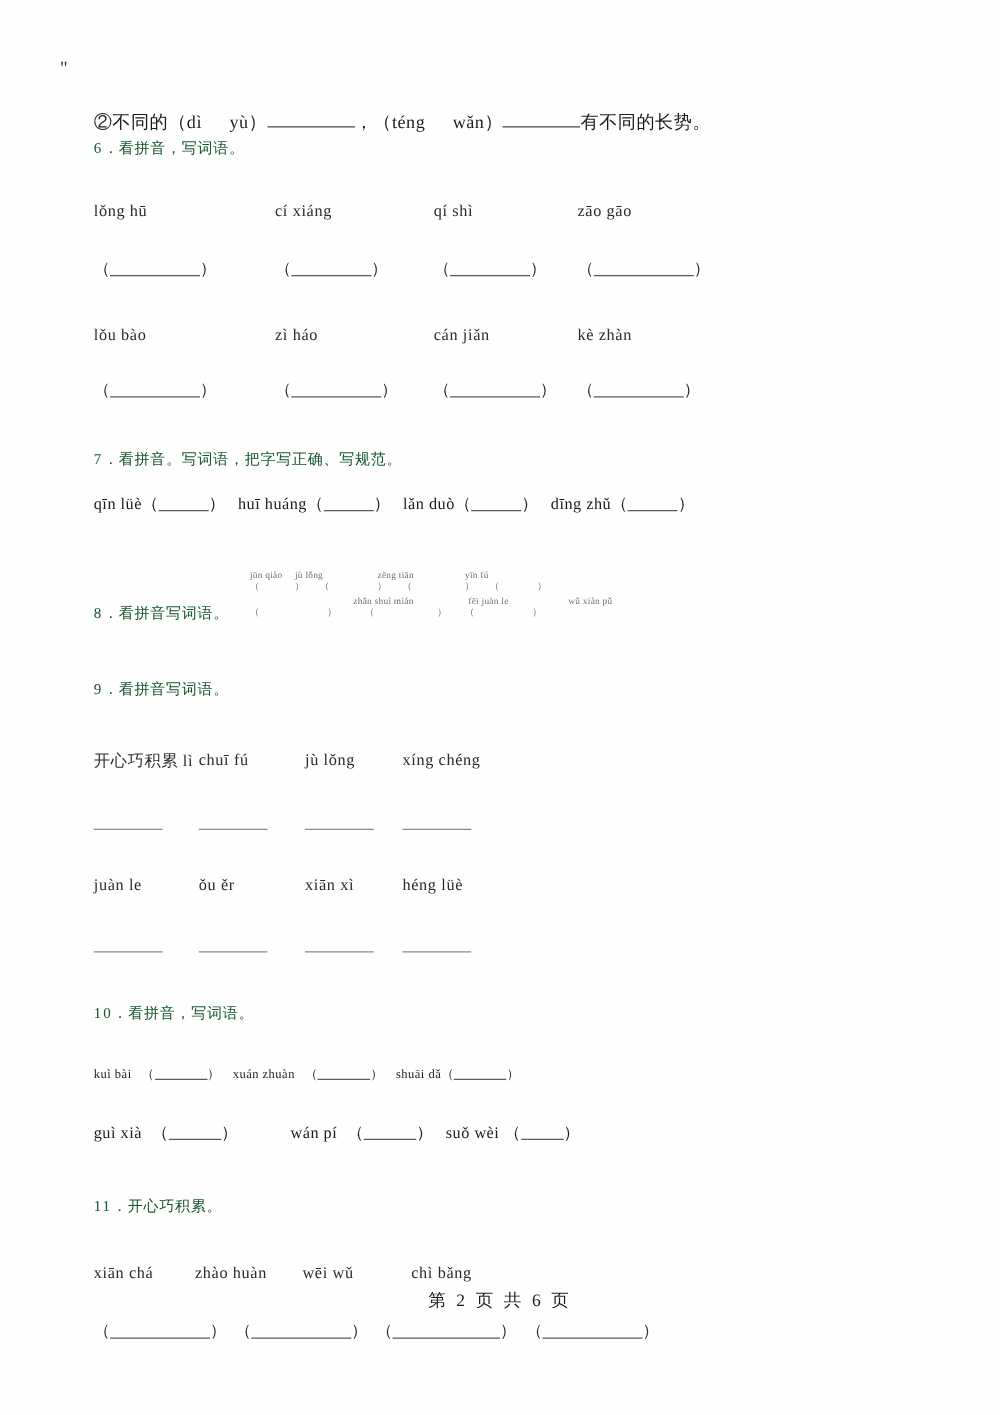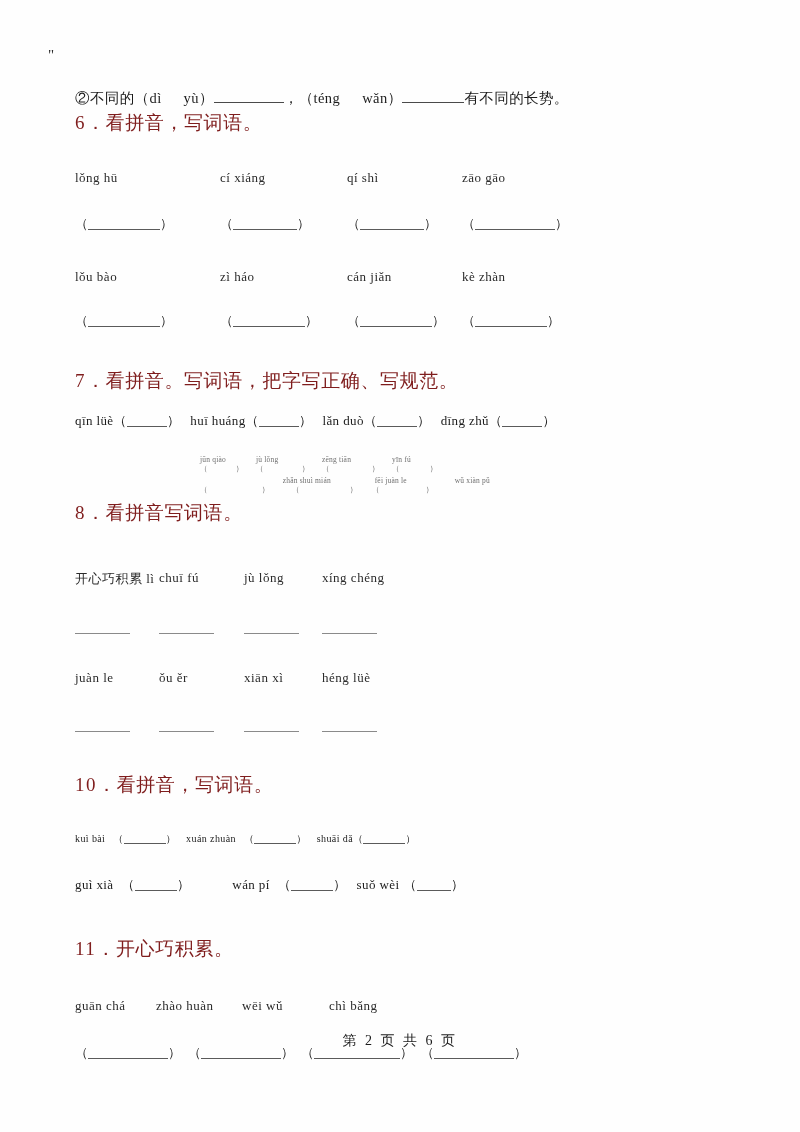--- a/index.html
+++ b/index.html
@@ -39,22 +39,22 @@
     width: 650px;
   }
   .q-line {
     font-size: 14.5px;
     color: #1b1b1b;
     letter-spacing: 0.4px;
     line-height: 1.5;
     white-space: nowrap;
   }
   .q-head {
-    font-size: 19px;
-    color: #7f1d1d;
+    font-size: 12px;
+    color: #14532d;
     letter-spacing: 0.6px;
     white-space: nowrap;
   }
   .q-num {
     letter-spacing: 1.5px;
   }
   .blank-line {
     display: inline-block;
     border-bottom: 1px solid #4a4a4a;
     vertical-align: baseline;
@@ -184,20 +184,23 @@
     </div>
 
     <div class="q-line" style="font-size:13px;letter-spacing:0.4px;margin-bottom:19px;">
       <span>qīn lüè</span><span>（<span class="ul u40" style="display:inline-block;border-bottom:1px solid #5a5a5a;height:11px;vertical-align:-2px;"></span>）</span><span style="display:inline-block;width:10px;"></span><span>huī huáng</span><span>（<span class="ul u40" style="display:inline-block;border-bottom:1px solid #5a5a5a;height:11px;vertical-align:-2px;"></span>）</span><span style="display:inline-block;width:10px;"></span><span>lǎn duò</span><span>（<span class="ul u40" style="display:inline-block;border-bottom:1px solid #5a5a5a;height:11px;vertical-align:-2px;"></span>）</span><span style="display:inline-block;width:10px;"></span><span>dīng zhǔ</span><span>（<span class="ul u40" style="display:inline-block;border-bottom:1px solid #5a5a5a;height:11px;vertical-align:-2px;"></span>）</span>
     </div>
 
     <div class="q-head" style="margin-top:70px;margin-bottom:44px;">
       <span class="q-num">8</span><span>．看拼音写词语。</span>
     </div>
 
+    <div class="q-head" style="margin-bottom:40px;">
+      <span class="q-num">9</span><span>．看拼音写词语。</span>
+    </div>
 
     <div class="py-row" style="margin-bottom:44px;">
       <div class="py-cell" style="width:84px;">开心巧积累 lì</div>
       <div class="py-cell" style="width:85px;">chuī fú</div>
       <div class="py-cell" style="width:78px;">jù lǒng</div>
       <div class="py-cell">xíng chéng</div>
     </div>
 
     <div class="ul-row" style="margin-bottom:36px;">
       <div style="width:84px;">
@@ -246,38 +249,38 @@
 
     <div class="q-line" style="font-size:13px;margin-bottom:41px;">
       <span>guì xià</span><span style="display:inline-block;width:8px;"></span><span>（<span style="display:inline-block;border-bottom:1px solid #5a5a5a;height:11px;width:42px;vertical-align:-2px;"></span>）</span><span style="display:inline-block;width:42px;"></span><span>wán pí</span><span style="display:inline-block;width:8px;"></span><span>（<span style="display:inline-block;border-bottom:1px solid #5a5a5a;height:11px;width:42px;vertical-align:-2px;"></span>）</span><span style="display:inline-block;width:10px;"></span><span>suǒ wèi</span><span style="display:inline-block;width:4px;"></span><span>（<span style="display:inline-block;border-bottom:1px solid #5a5a5a;height:11px;width:34px;vertical-align:-2px;"></span>）</span>
     </div>
 
     <div class="q-head" style="margin-bottom:36px;">
       <span class="q-num">11</span><span>．开心巧积累。</span>
     </div>
 
     <div class="py-row" style="margin-bottom:30px;">
-      <div class="py-cell" style="width:81px;">guān chá</div>
+      <div class="py-cell" style="width:81px;">xiān chá</div>
       <div class="py-cell" style="width:86px;">zhào huàn</div>
       <div class="py-cell" style="width:87px;">wēi wǔ</div>
       <div class="py-cell">chì bǎng</div>
     </div>
 
     <div class="ans-row">
       <div style="width:113px;"><span class="paren-blank">（<span class="ul u80"></span>）</span></div>
       <div style="width:113px;"><span class="paren-blank">（<span class="ul u80"></span>）</span></div>
       <div style="width:120px;"><span class="paren-blank">（<span class="ul u86" style="width:86px;"></span>）</span></div>
       <div><span class="paren-blank">（<span class="ul u80"></span>）</span></div>
     </div>
 
   </div>
 
   <div class="tiny-block">
     <div class="tiny-row">
-      <div class="tiny-cell" style="width:56px;">jūn qiào</div>
+      <div class="tiny-cell" style="width:36px;">jūn qiào</div>
       <div class="tiny-cell" style="width:66px;">jù lǒng</div>
       <div class="tiny-cell" style="width:70px;">zēng tiān</div>
       <div class="tiny-cell">yīn fú</div>
     </div>
     <div class="tiny-row tiny-paren">
       <div class="tiny-cell" style="width:56px;">（<span style="display:inline-block;width:28px;"></span>）</div>
       <div class="tiny-cell" style="width:66px;">（<span style="display:inline-block;width:38px;"></span>）</div>
       <div class="tiny-cell" style="width:70px;">（<span style="display:inline-block;width:42px;"></span>）</div>
       <div class="tiny-cell">（<span style="display:inline-block;width:30px;"></span>）</div>
     </div>

